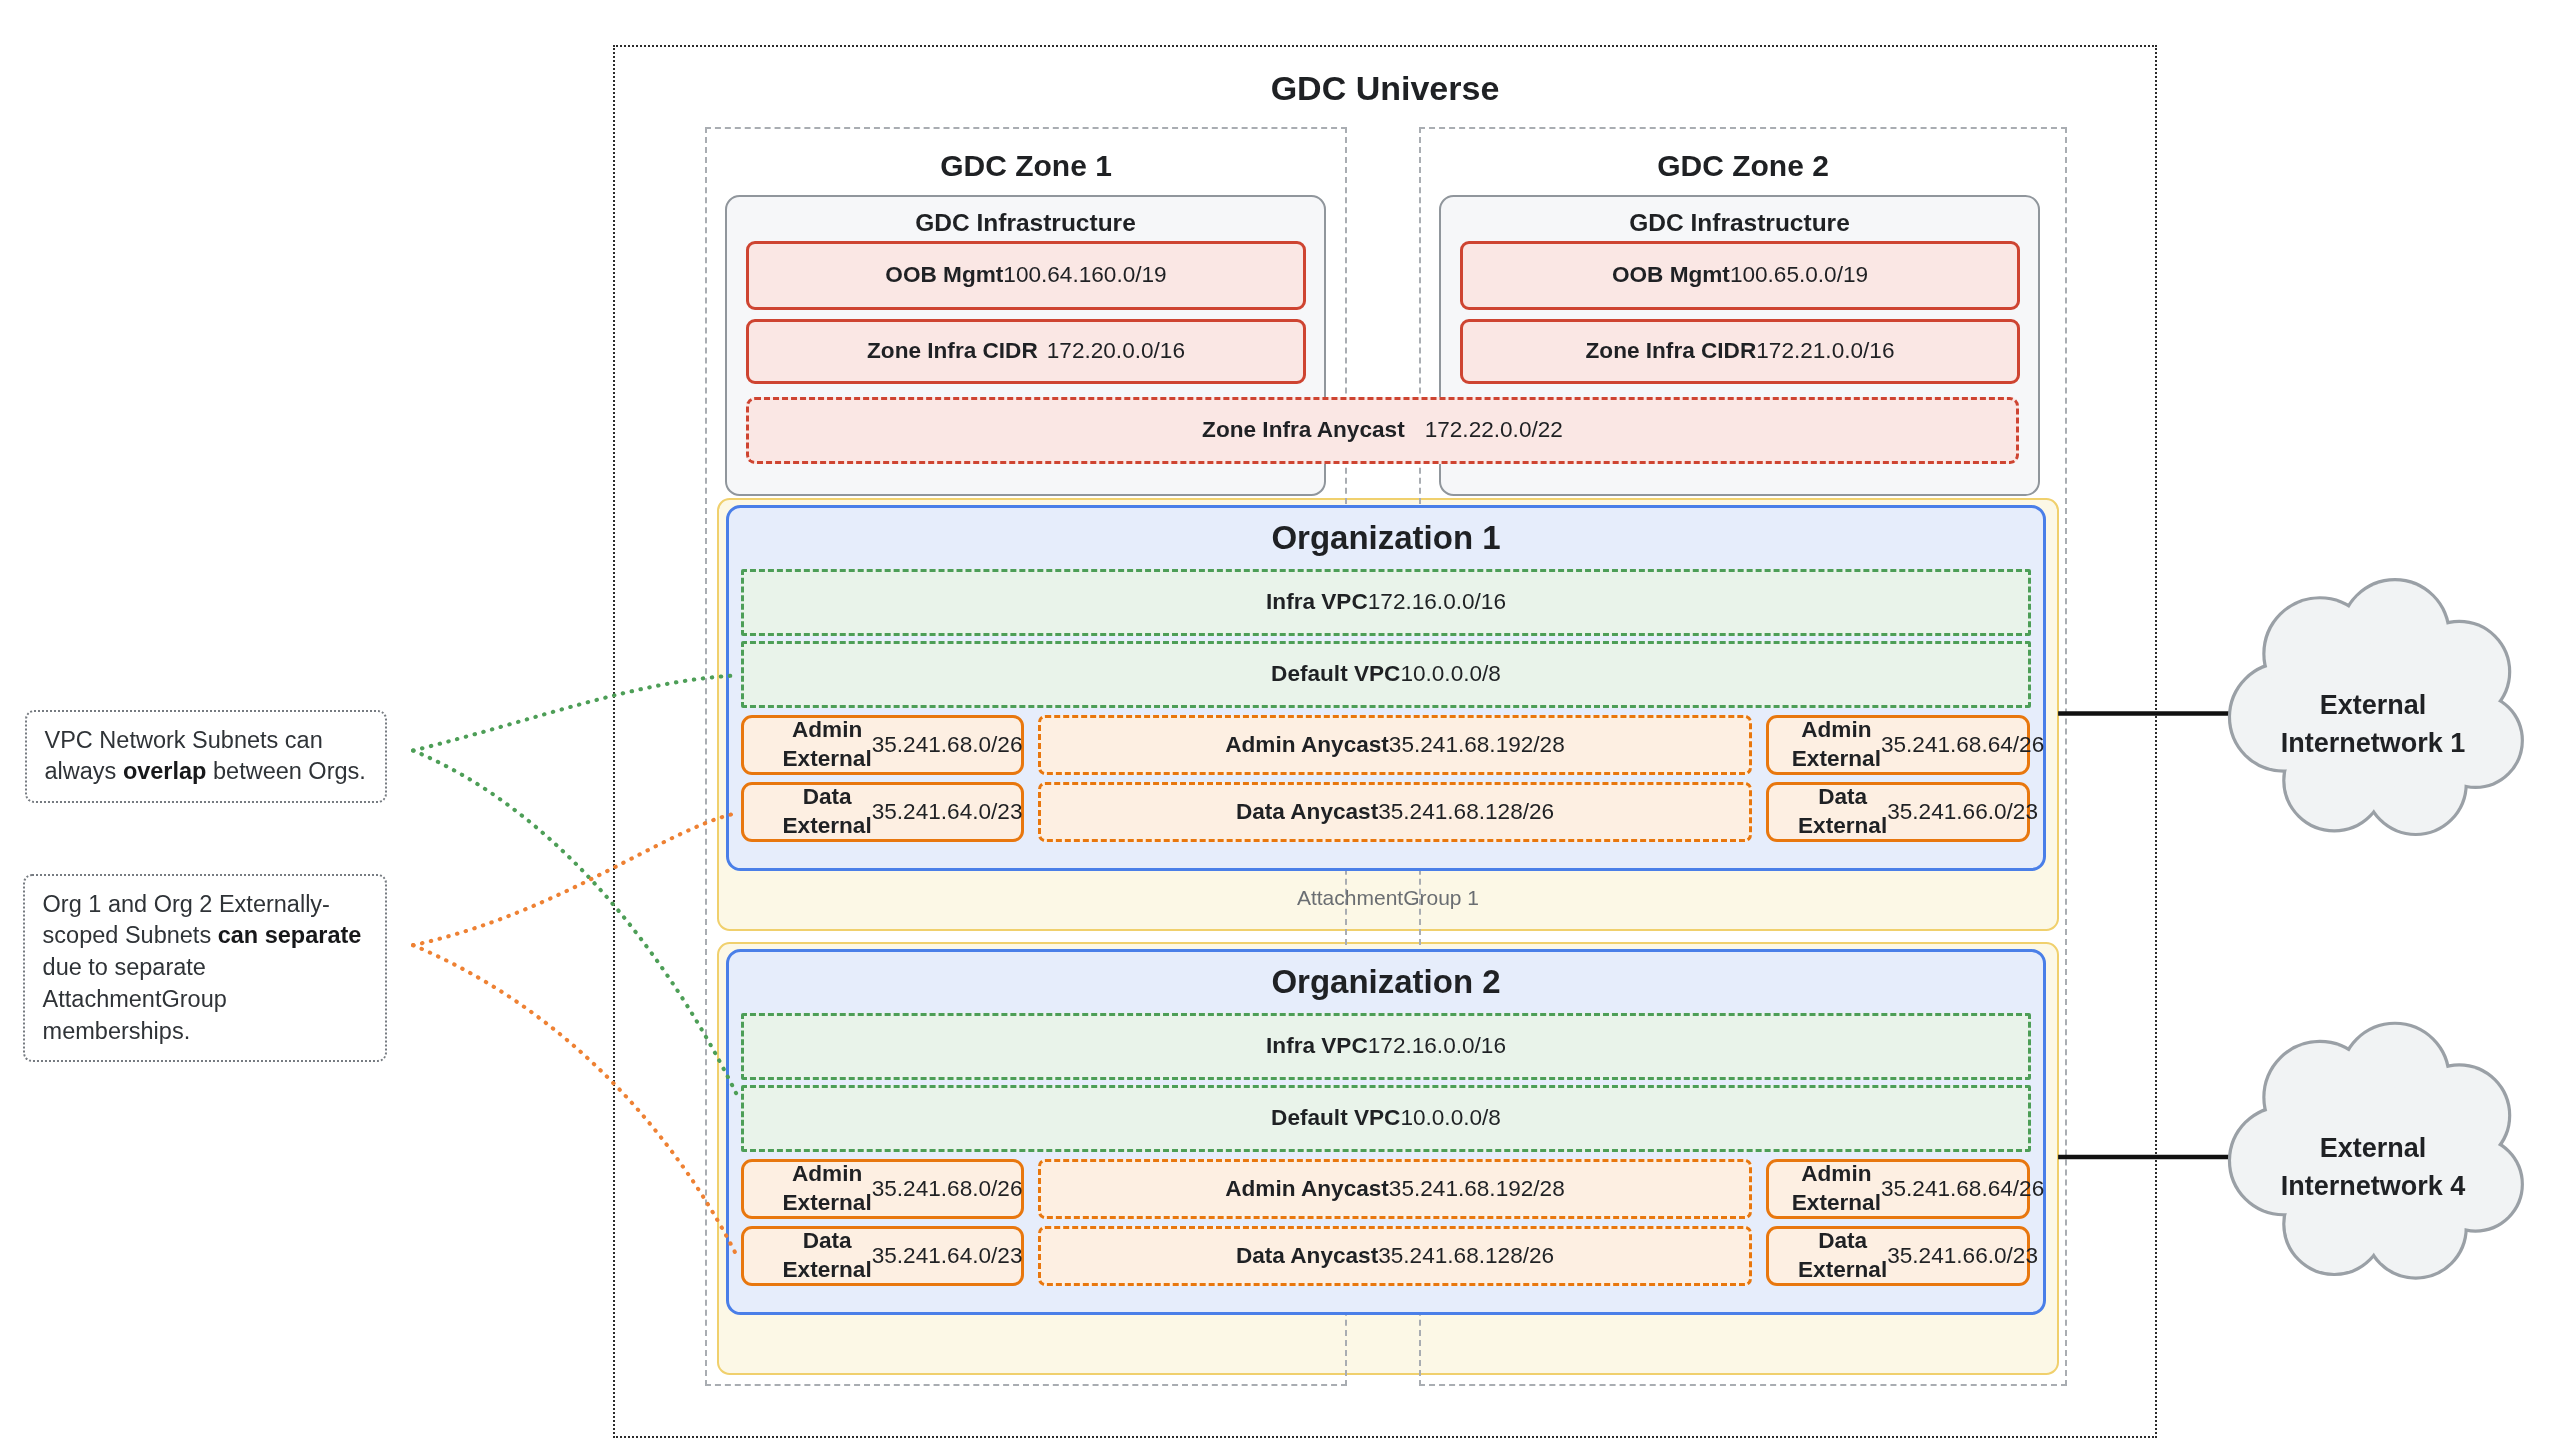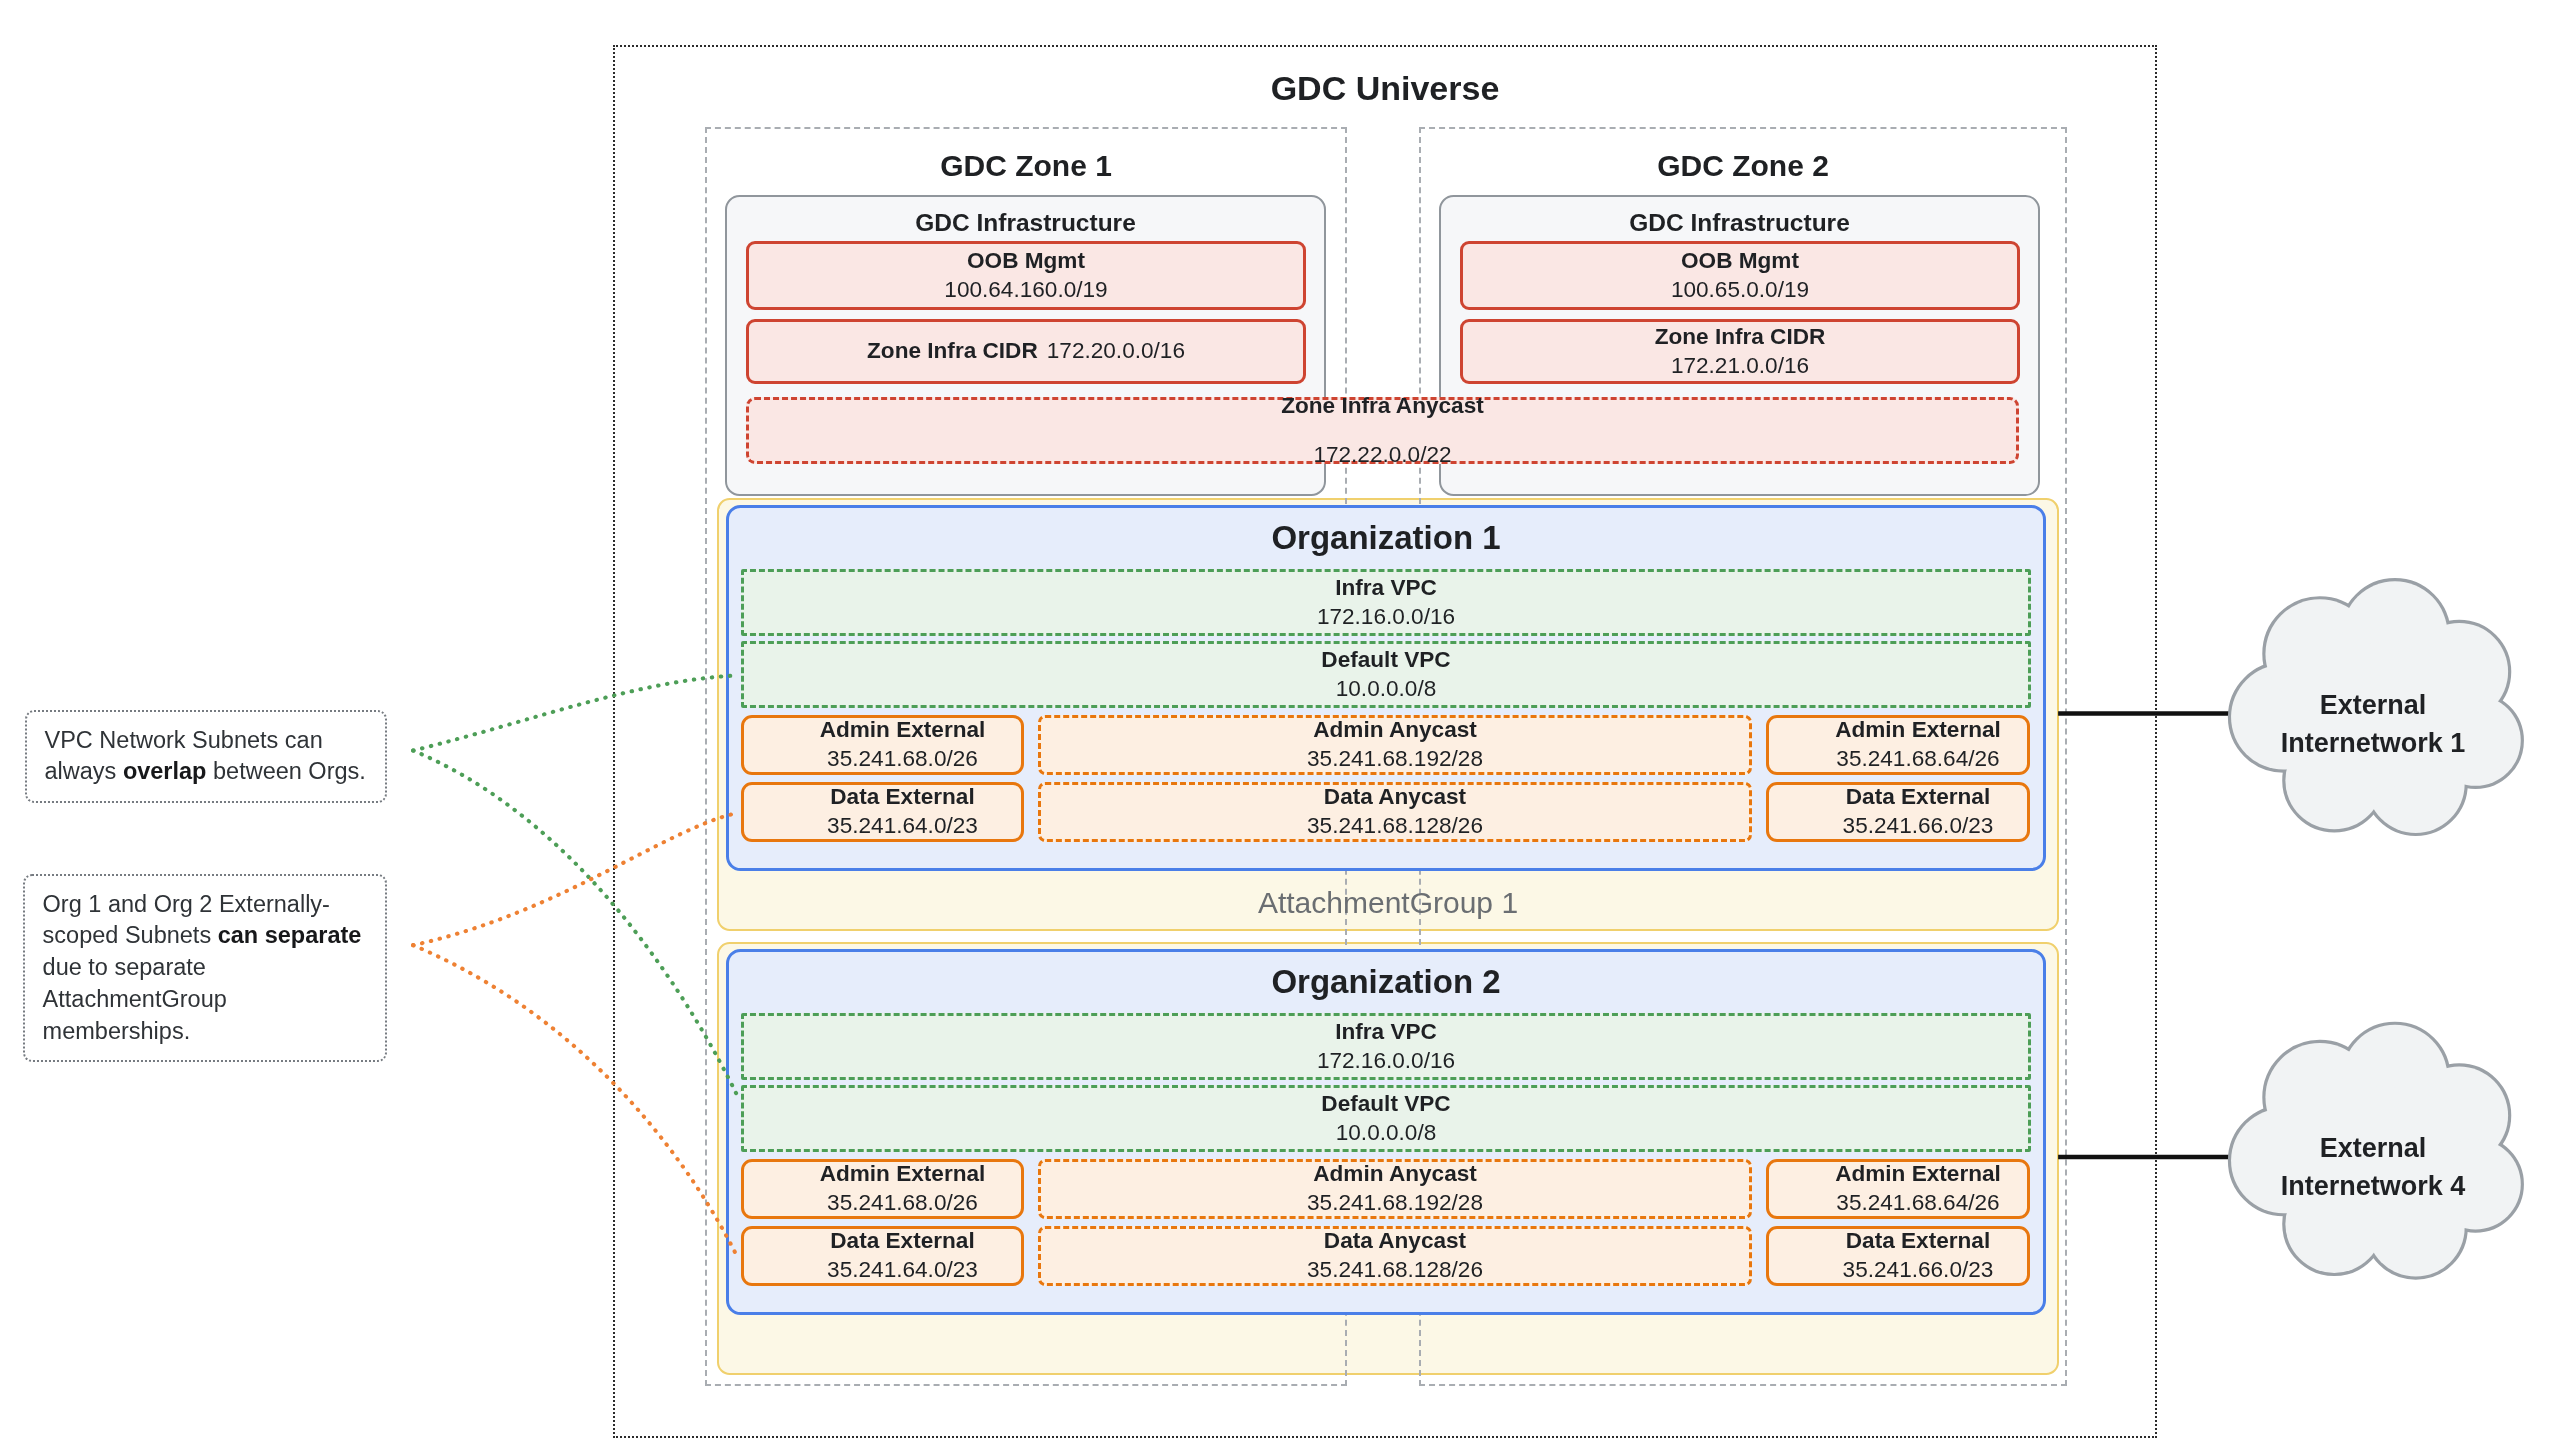--- a/index.html
+++ b/index.html
@@ -10,34 +10,34 @@
   
   .universe{border:2.7px dotted #2b2b2b;}
   .universe-title{width:100%;text-align:center;margin-top:22px;font-size:34px;font-weight:bold;}
   .zone{border:2.7px dashed #a9adb2;background:transparent;}
   .zone-title{width:100%;text-align:center;margin-top:20px;font-size:30px;font-weight:bold;}
 
   .infra{background:#f6f7f9;border:2.7px solid #90969c;border-radius:14.5px;}
   .infra-title{width:100%;text-align:center;margin-top:11.8px;font-size:24.5px;font-weight:bold;}
 
   
-  .box{display:flex;flex-direction:column;align-items:center;justify-content:center;
+  .box{display:flex;flex-direction:row;align-items:center;justify-content:center;
        text-align:center;line-height:1.28;font-size:22.6px;}
   .box .lbl{font-weight:bold;}
   .box .cidr{font-weight:normal;}
   .box.one-line{flex-direction:row;gap:9px;}
 
   .red-solid{background:#fae7e4;border:3.6px solid #ce4431;border-radius:9px;}
   .red-dashed{background:#fae7e4;border:3.6px dashed #ce4431;border-radius:9px;gap:20px;}
   .green-dashed{background:#e9f3ea;border:3.6px dashed #4d9e57;border-radius:2px;}
   .orange-solid{background:#fdefe2;border:3.6px solid #e8770e;border-radius:11px;padding-left:40px;}
   .orange-dashed{background:#fdefe2;border:3.6px dashed #e8770e;border-radius:7.2px;}
 
   .ag{background:#fcf8e6;border:2.7px solid #f0d06d;border-radius:12.7px;}
-  .ag-label{text-align:center;font-size:30px;color:#6a6e72;}
+  .ag-label{text-align:center;font-size:21px;color:#6a6e72;}
 
   .org{background:#e6edfb;border:3.6px solid #4a7fe8;border-radius:14.5px;}
   .org-title{width:100%;text-align:center;margin-top:11px;font-size:33px;font-weight:bold;color:#1f2124;}
 
   .note{border:2.7px dotted #767b81;border-radius:9px;background:#ffffff;
         padding:12.7px 18px;font-size:23.5px;line-height:1.35;color:#2f3337;}
   .note b{color:#17181a;}
 
   .cloud-text{display:flex;flex-direction:column;align-items:center;justify-content:center;
               text-align:center;font-size:27px;font-weight:bold;line-height:1.4;}

